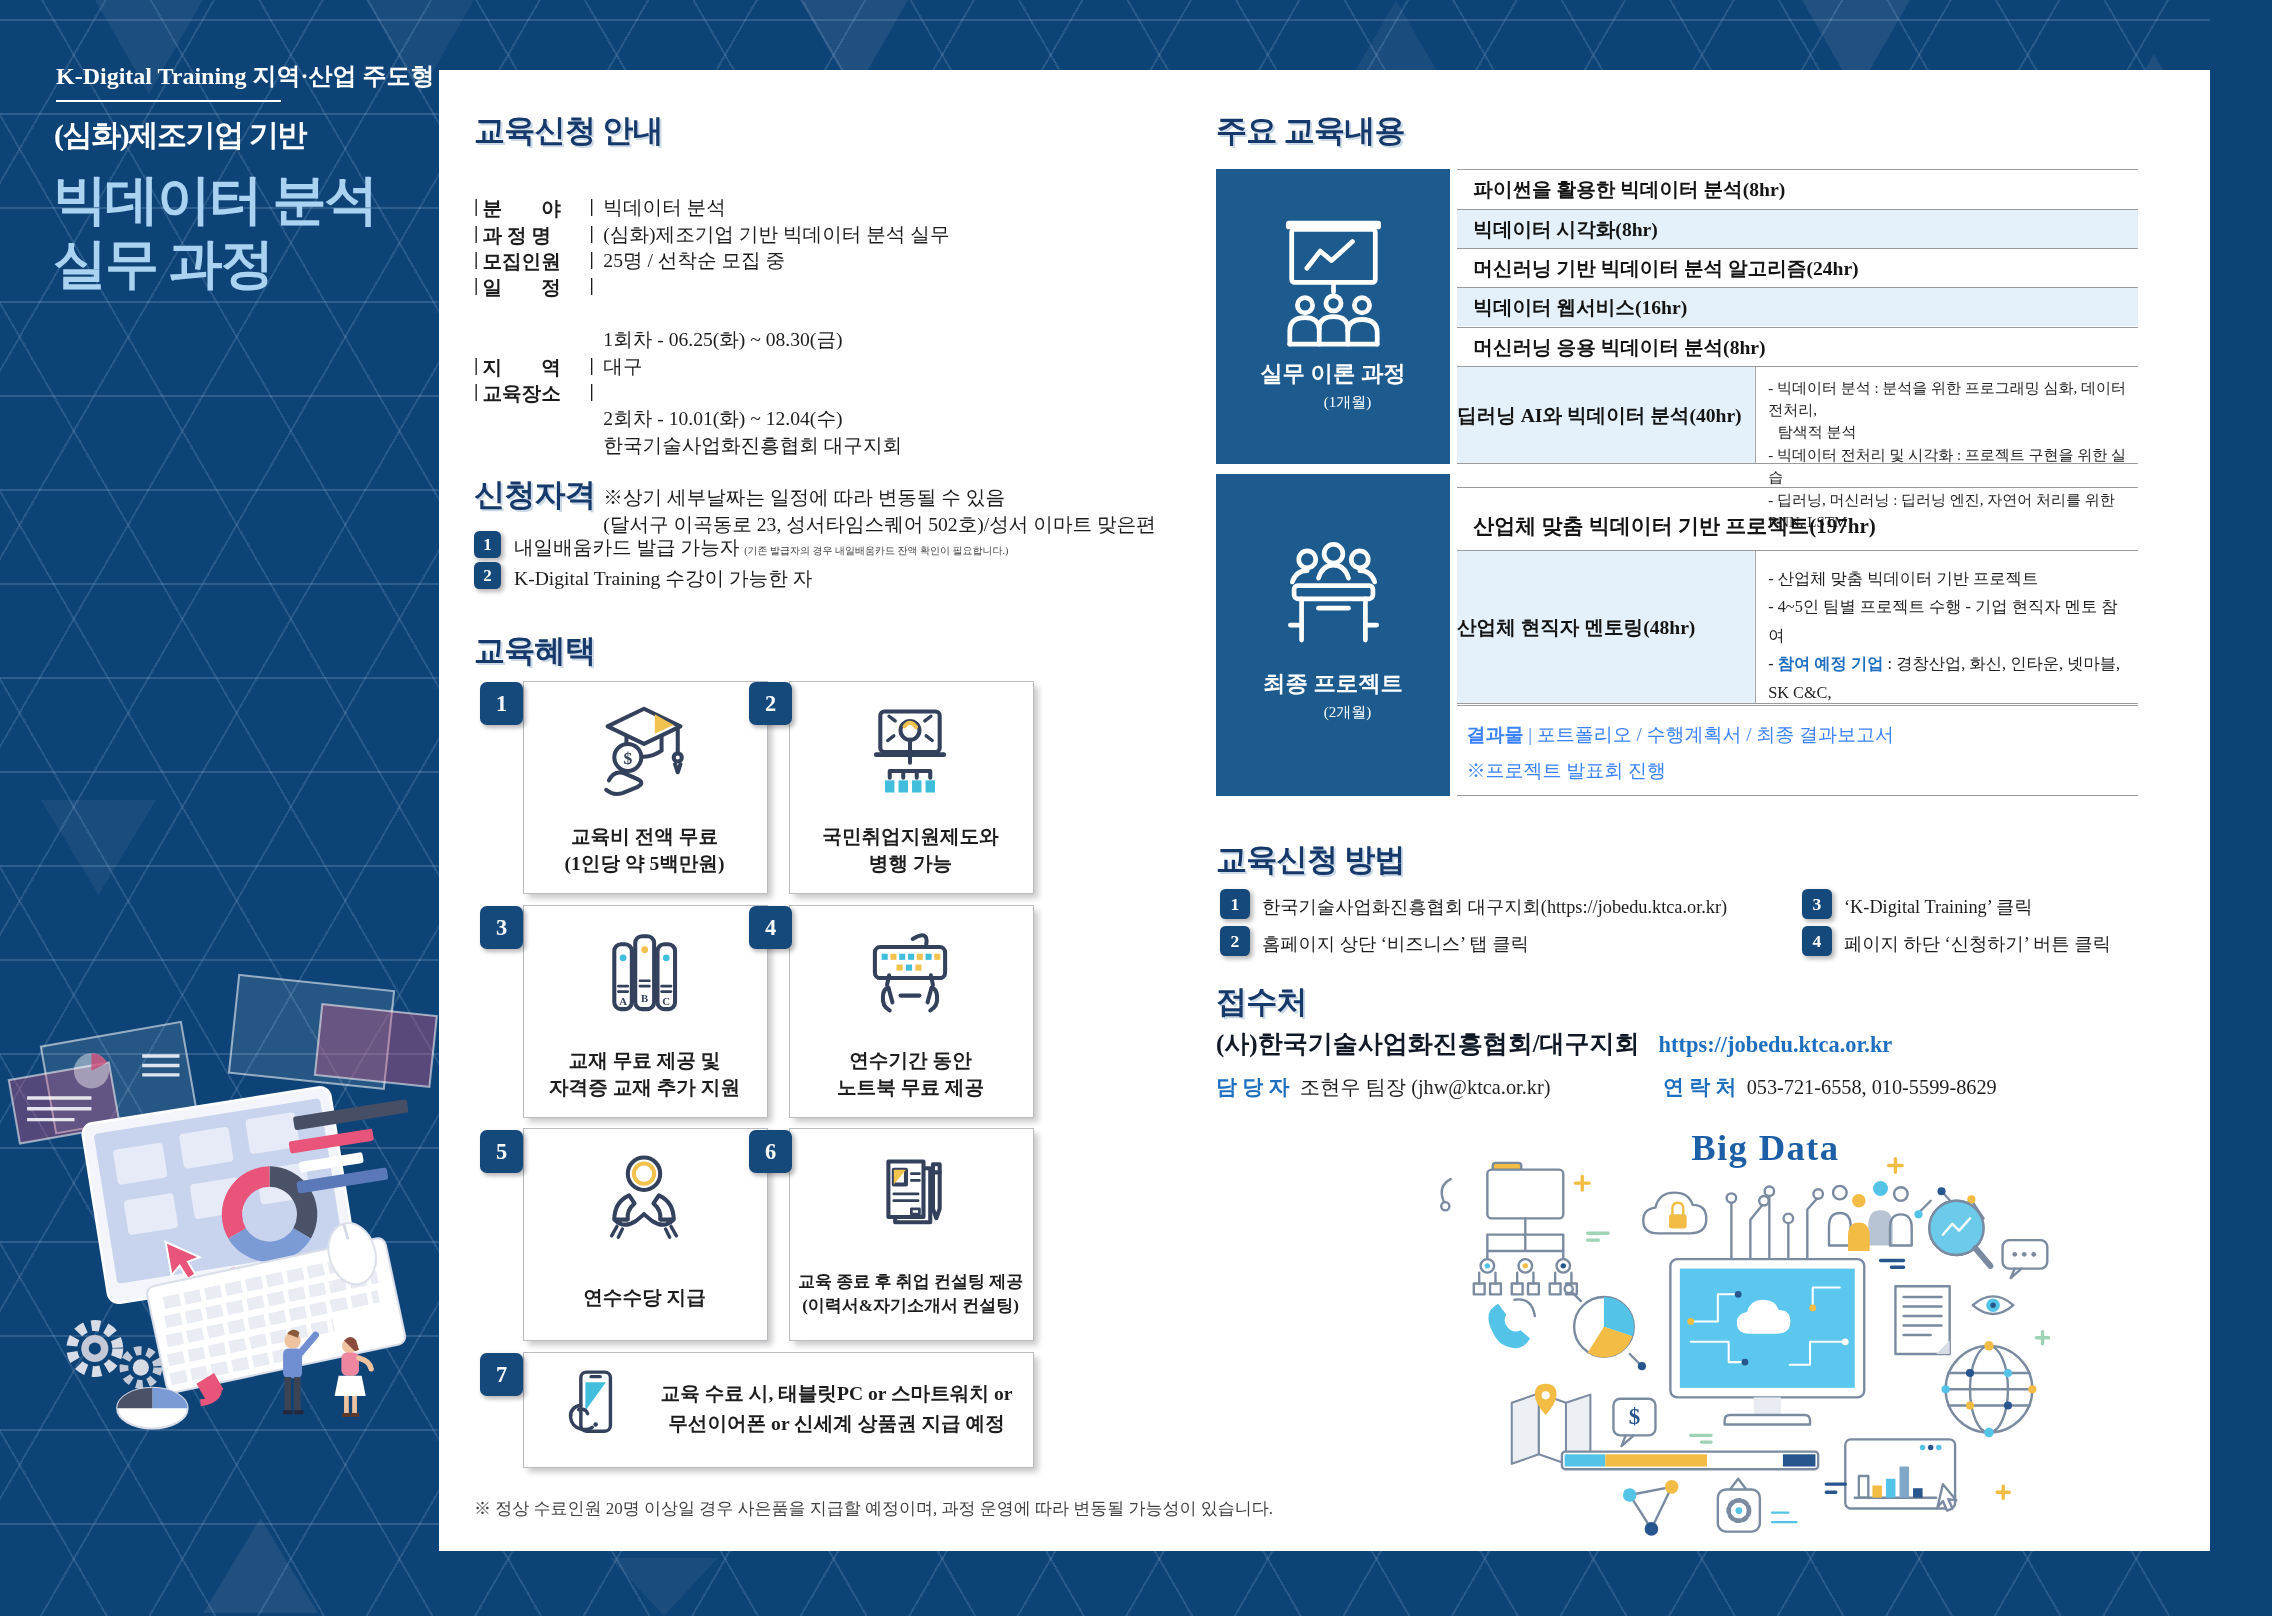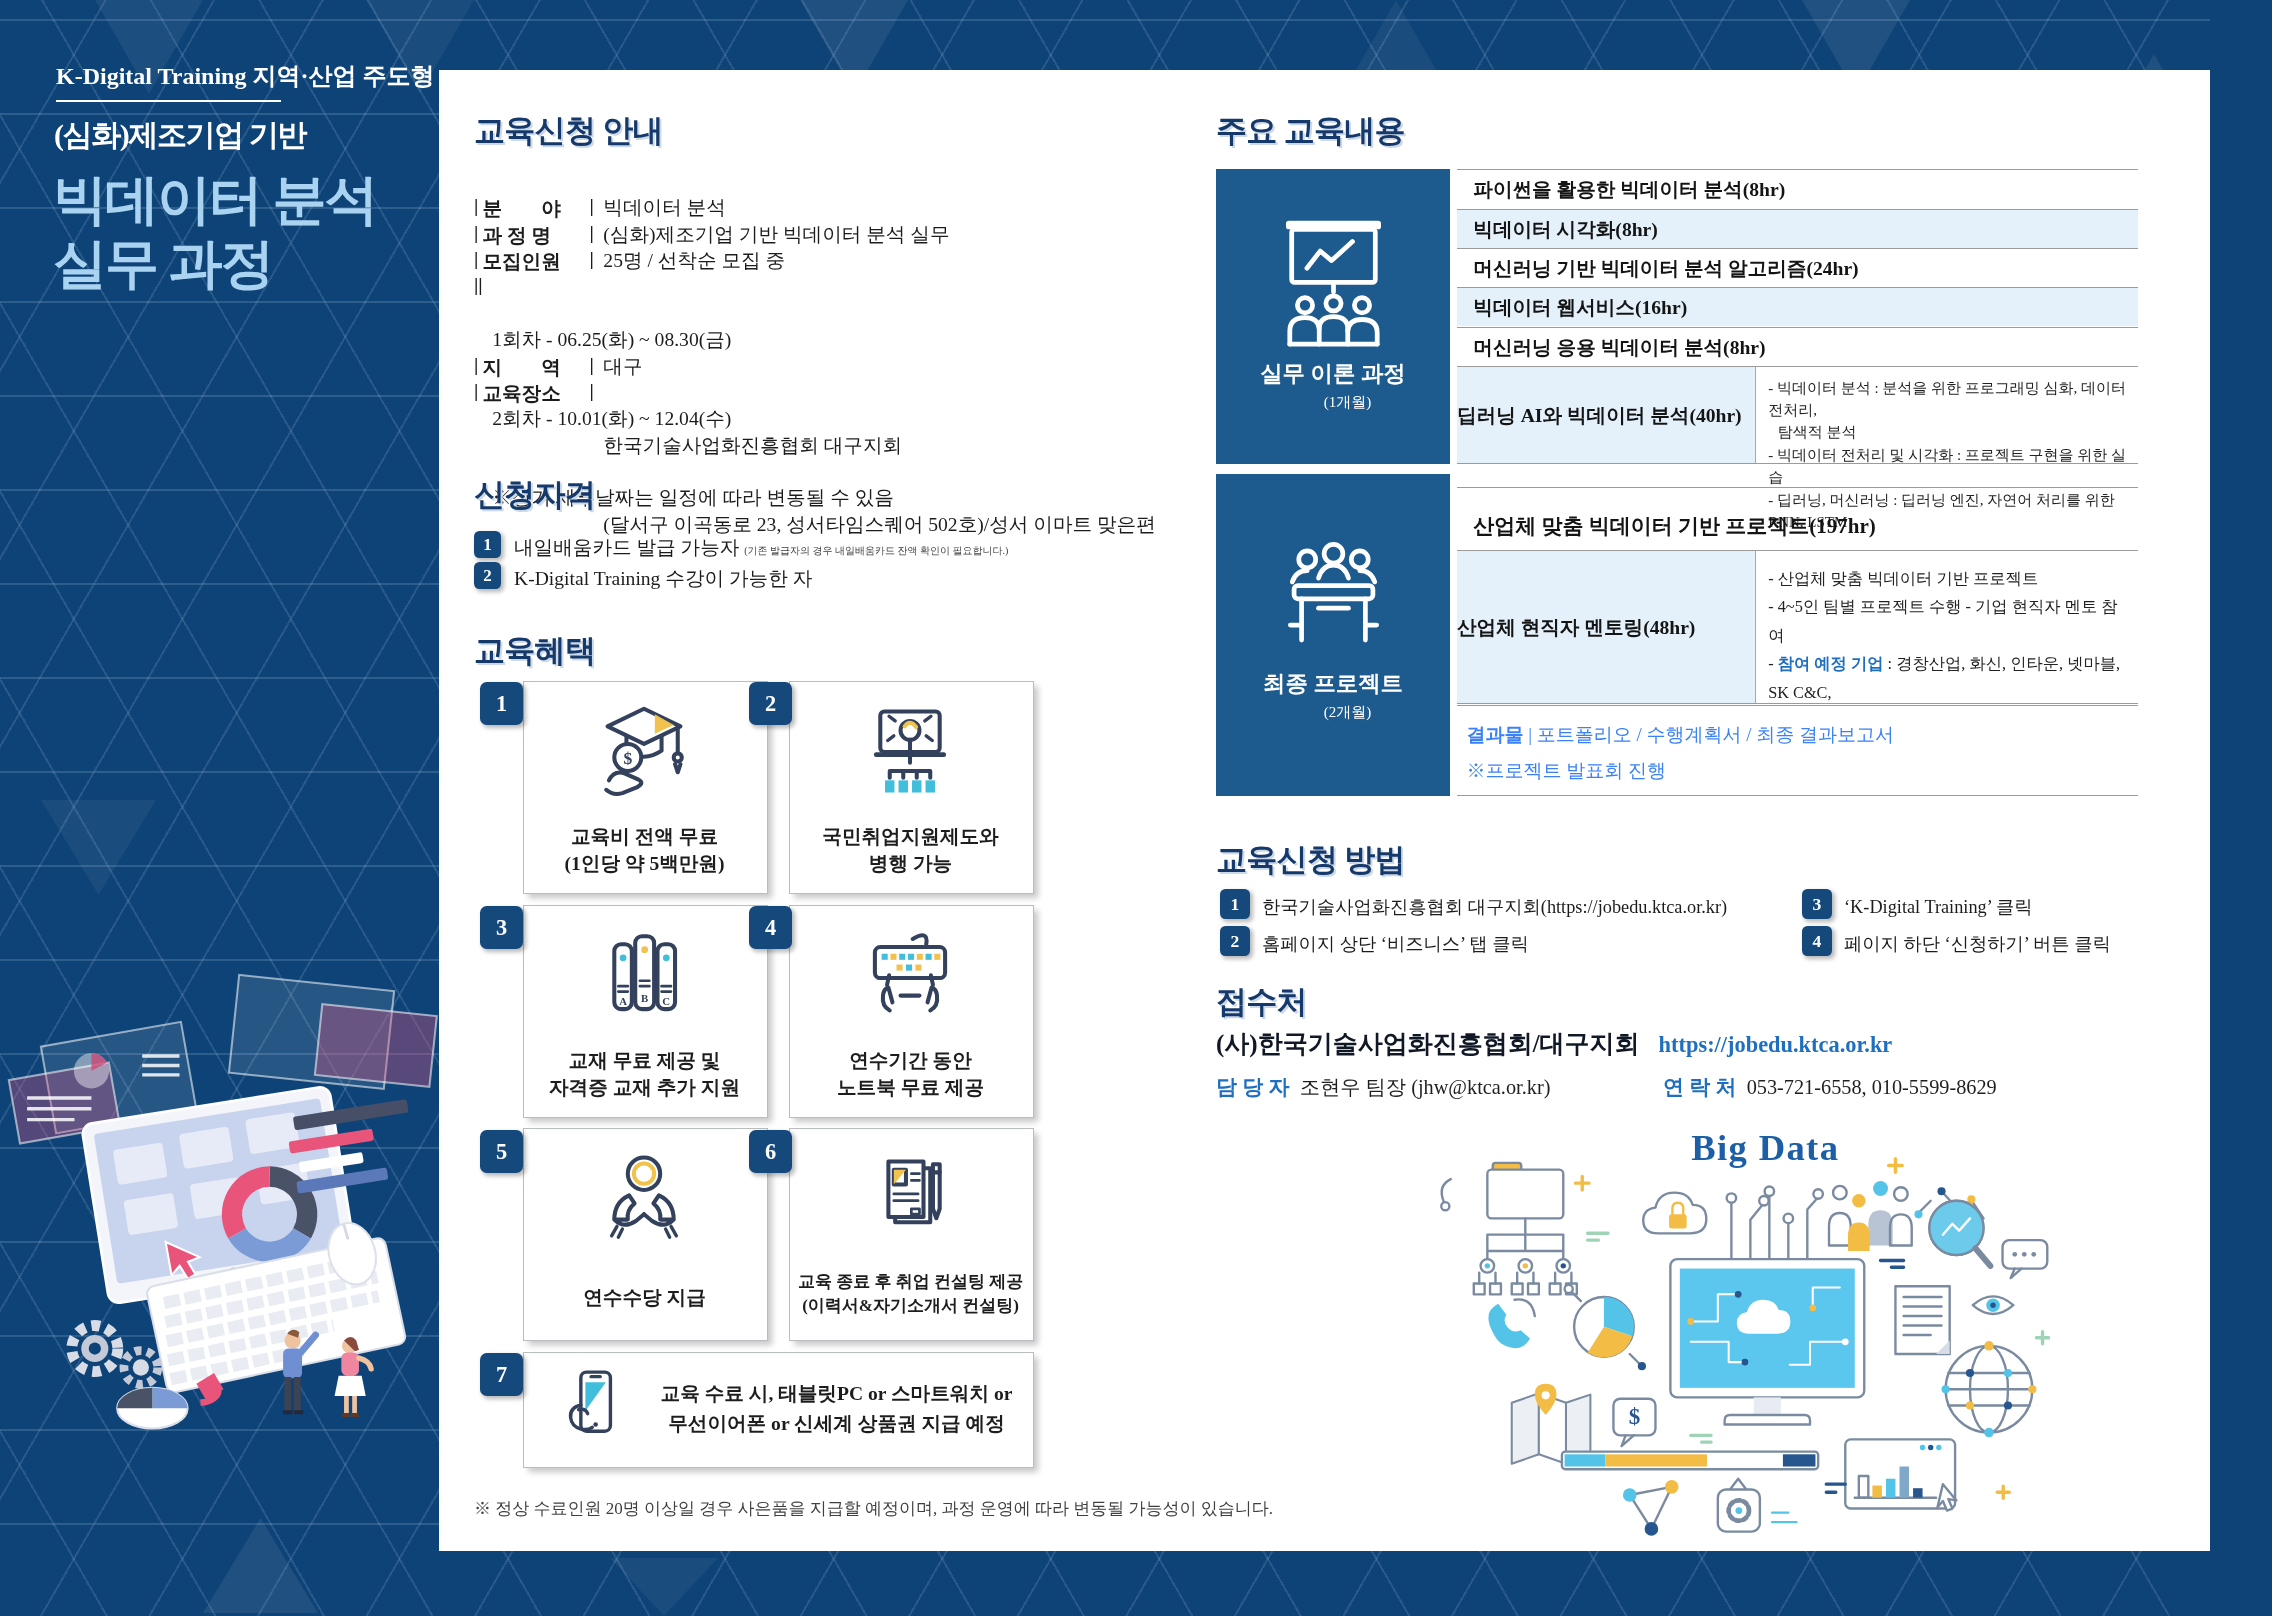--- a/index.html
+++ b/index.html
@@ -185,21 +185,21 @@
   </div>
   <div class="irow" style="top:222px;">
     <span class="bar">|</span><span class="lab">과 정 명</span><span class="bar">|</span>
     <span class="val">(심화)제조기업 기반 빅데이터 분석 실무</span>
   </div>
   <div class="irow" style="top:248px;">
     <span class="bar">|</span><span class="lab">모집인원</span><span class="bar">|</span>
     <span class="val">25명 / 선착순 모집 중</span>
   </div>
   <div class="irow" style="top:274px;">
-    <span class="bar">|</span><span class="bar">|</span>
+    <span class="bar">|</span><span class="lab">일　　정</span><span class="bar">|</span>
     <span class="val">
       <div>1회차 - 06.25(화) ~ 08.30(금)</div>
       <div>2회차 - 10.01(화) ~ 12.04(수)</div>
       <div>※상기 세부날짜는 일정에 따라 변동될 수 있음</div>
     </span>
   </div>
   <div class="irow" style="top:354px;">
     <span class="bar">|</span><span class="lab">지　　역</span><span class="bar">|</span>
     <span class="val">대구</span>
   </div>

